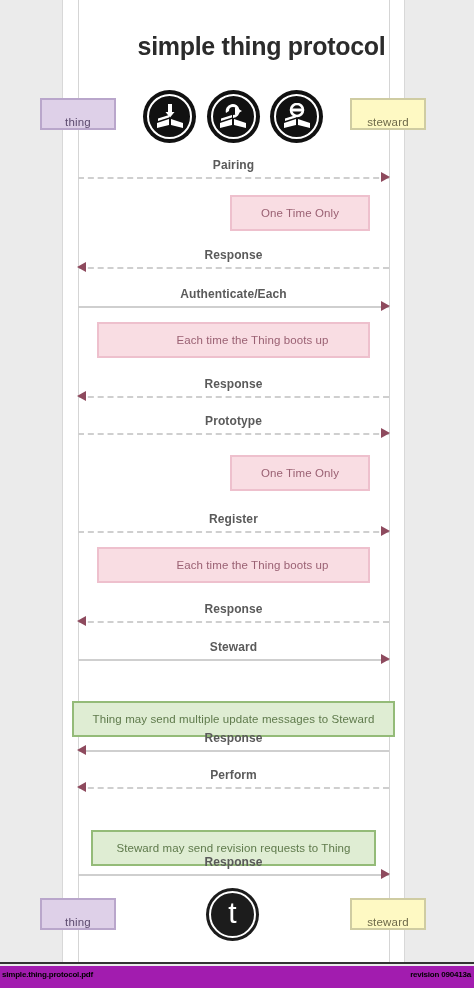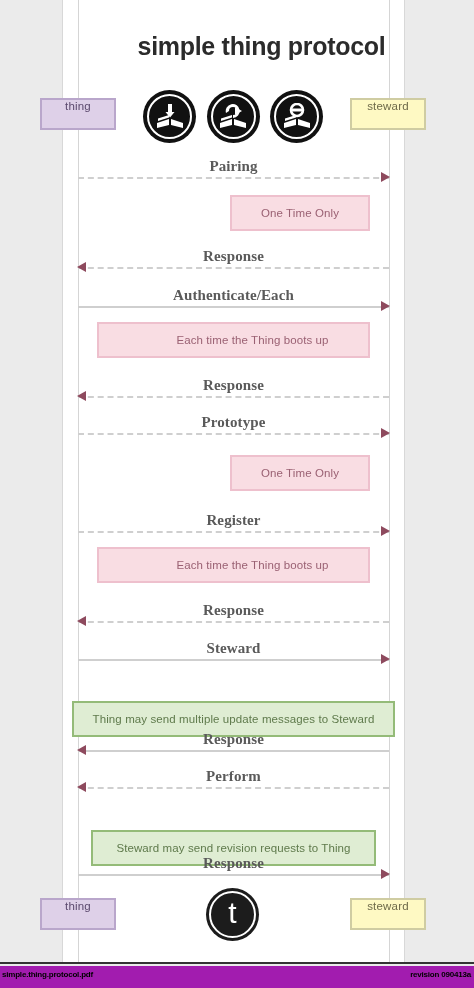--- a/index.html
+++ b/index.html
@@ -36,21 +36,21 @@
     letter-spacing:-0.3px;
     color:#2b2b2b;
     margin-left:28px;
   }
 
   
   .actor {
     position:absolute;
     width:76px; height:32px;
     border:2px solid;
-    display:flex; align-items:flex-start; justify-content:center;
+    display:flex; align-items:flex-end; justify-content:center;
     font-size:11.5px;
     letter-spacing:0.2px;
   }
   .actor.thing {
     background:#ded0e8;
     border-color:#b9a6cb;
     color:#5c4a6e;
   }
   .actor.steward {
     background:#fef9c3;
@@ -113,25 +113,24 @@
     border-radius:50%;
     border:2px solid #ffffff;
   }
   #logo span { position:relative; z-index:2; margin-top:-3px; }
 
   
   .msg { position:absolute; left:78px; width:311px; height:26px; }
   .msg-label {
     position:absolute; left:0; top:0; width:311px;
     text-align:center;
-    font-size:15px;
+    font-size:12px;
     font-weight:bold;
     color:#5a5a5a;
     letter-spacing:0.1px;
-    font-family:Liberation Serif, serif;
   }
   .msg-line {
     position:absolute; left:0; top:19px; width:311px; height:0;
     border-top:2px solid #cfcfcf;
   }
   .msg-line.dashed {
     border-top:2px dashed #cfcfcf;
   }
   .arrowhead {
     position:absolute; top:14px;

